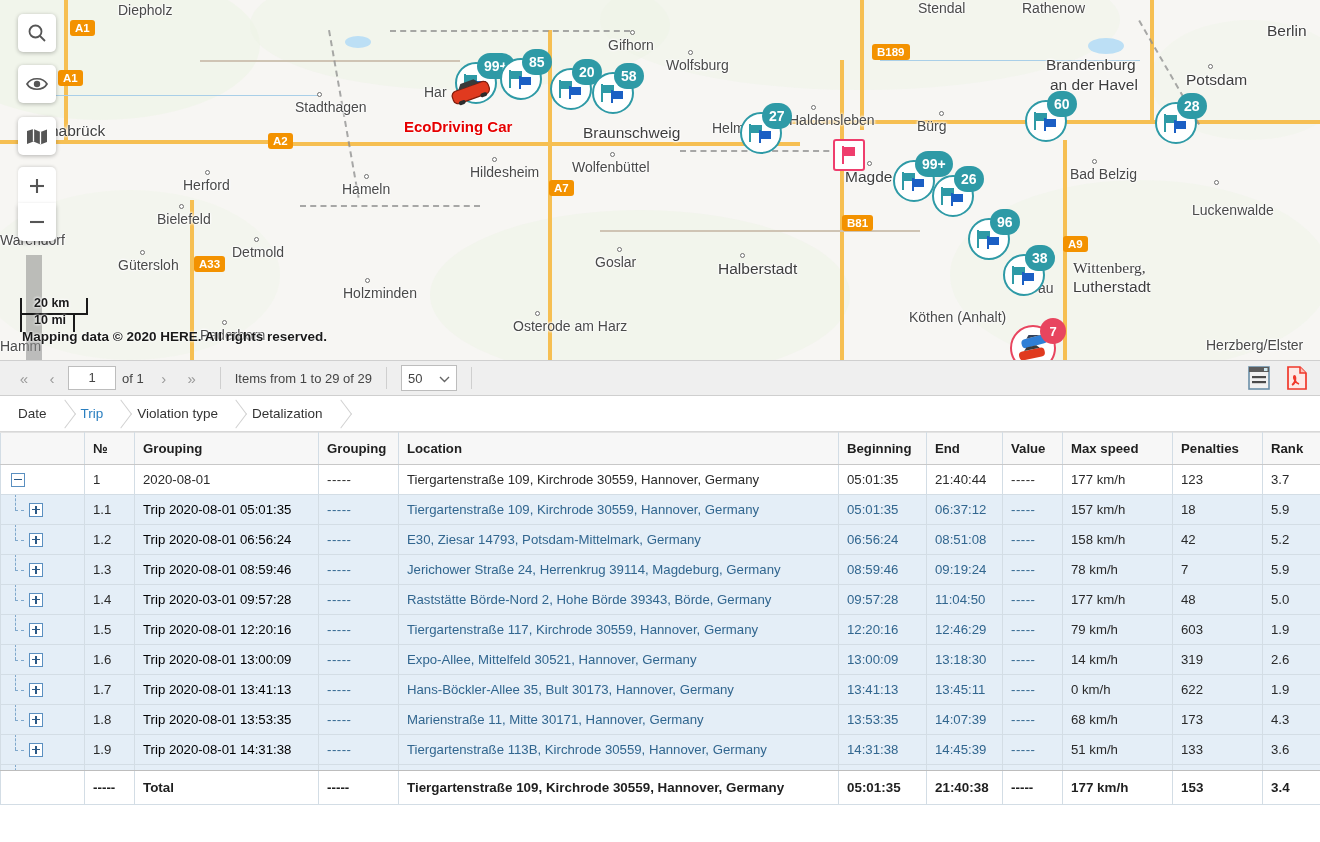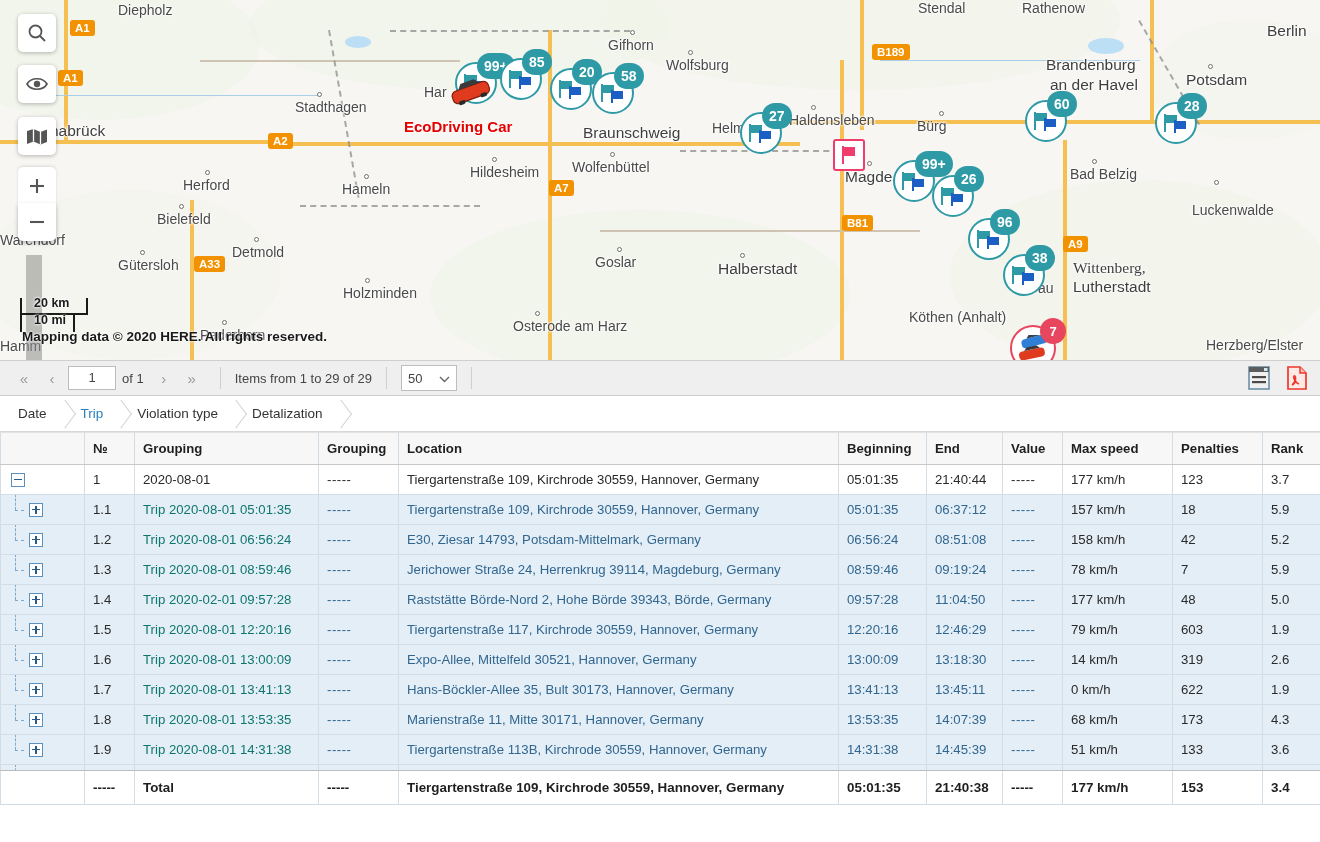--- a/index.html
+++ b/index.html
@@ -112,21 +112,21 @@
   #grid-wrap { position:relative; height:373px; overflow:hidden; }
   table.grid { border-collapse:collapse; width:1320px; table-layout:fixed; }
   table.grid th, table.grid td {
     border:1px solid #d3dde5; padding:0 8px; height:30px; font-size:13.2px;
     overflow:hidden; white-space:nowrap; text-overflow:ellipsis;
   }
   table.grid th { background:#f7f7f7; color:#1f1f1f; font-weight:bold; text-align:left;
                   height:32px; border-bottom:1px solid #c8c8c8; border-top:1px solid #e3e3e3; }
   tr.lvl1 td { background:#fff; color:#2a2a2a; }
   tr.lvl2 td { background:#e4eef7; color:#31668f; }
-  tr.lvl2 td.dark { color:#0f766e; }
+  tr.lvl2 td.dark { color:#000000; }
   td.link { color:#3a7cb5; }
   td.num  { color:#2a2a2a; }
   tr.lvl2 td.num { color:#2a2a2a; }
   td.dash { color:#555; letter-spacing:.5px; }
   .tree-cell { padding:0 !important; }
   .tree-inner { display:flex; align-items:center; height:100%; padding-left:10px; }
   .tw { width:14px; height:14px; border:1px solid #5a8fc0; background:#fff;
         display:flex; align-items:center; justify-content:center; cursor:pointer;
         position:relative; }
   .tw::before { content:""; position:absolute; width:8px; height:1.6px; background:#2c5a86; }
@@ -605,21 +605,21 @@
           <td class="num">5.9</td>
         </tr>
         <tr class="lvl2">
           <td class="tree-cell">
             <div class="tree-inner">
               <span class="tree-line"></span>
               <span class="tw plus"></span>
             </div>
           </td>
           <td class="num">1.4</td>
-          <td class="dark">Trip 2020-02-01 09:57:28</td>
+          <td class="dark">Trip 2020-03-01 09:57:28</td>
           <td class="dash">-----</td>
           <td class="link">Raststätte Börde-Nord 2, Hohe Börde 39343, Börde, Germany</td>
           <td class="link">09:57:28</td>
           <td class="link">11:04:50</td>
           <td class="dash">-----</td>
           <td class="num">177 km/h</td>
           <td class="num">48</td>
           <td class="num">5.0</td>
         </tr>
         <tr class="lvl2">

